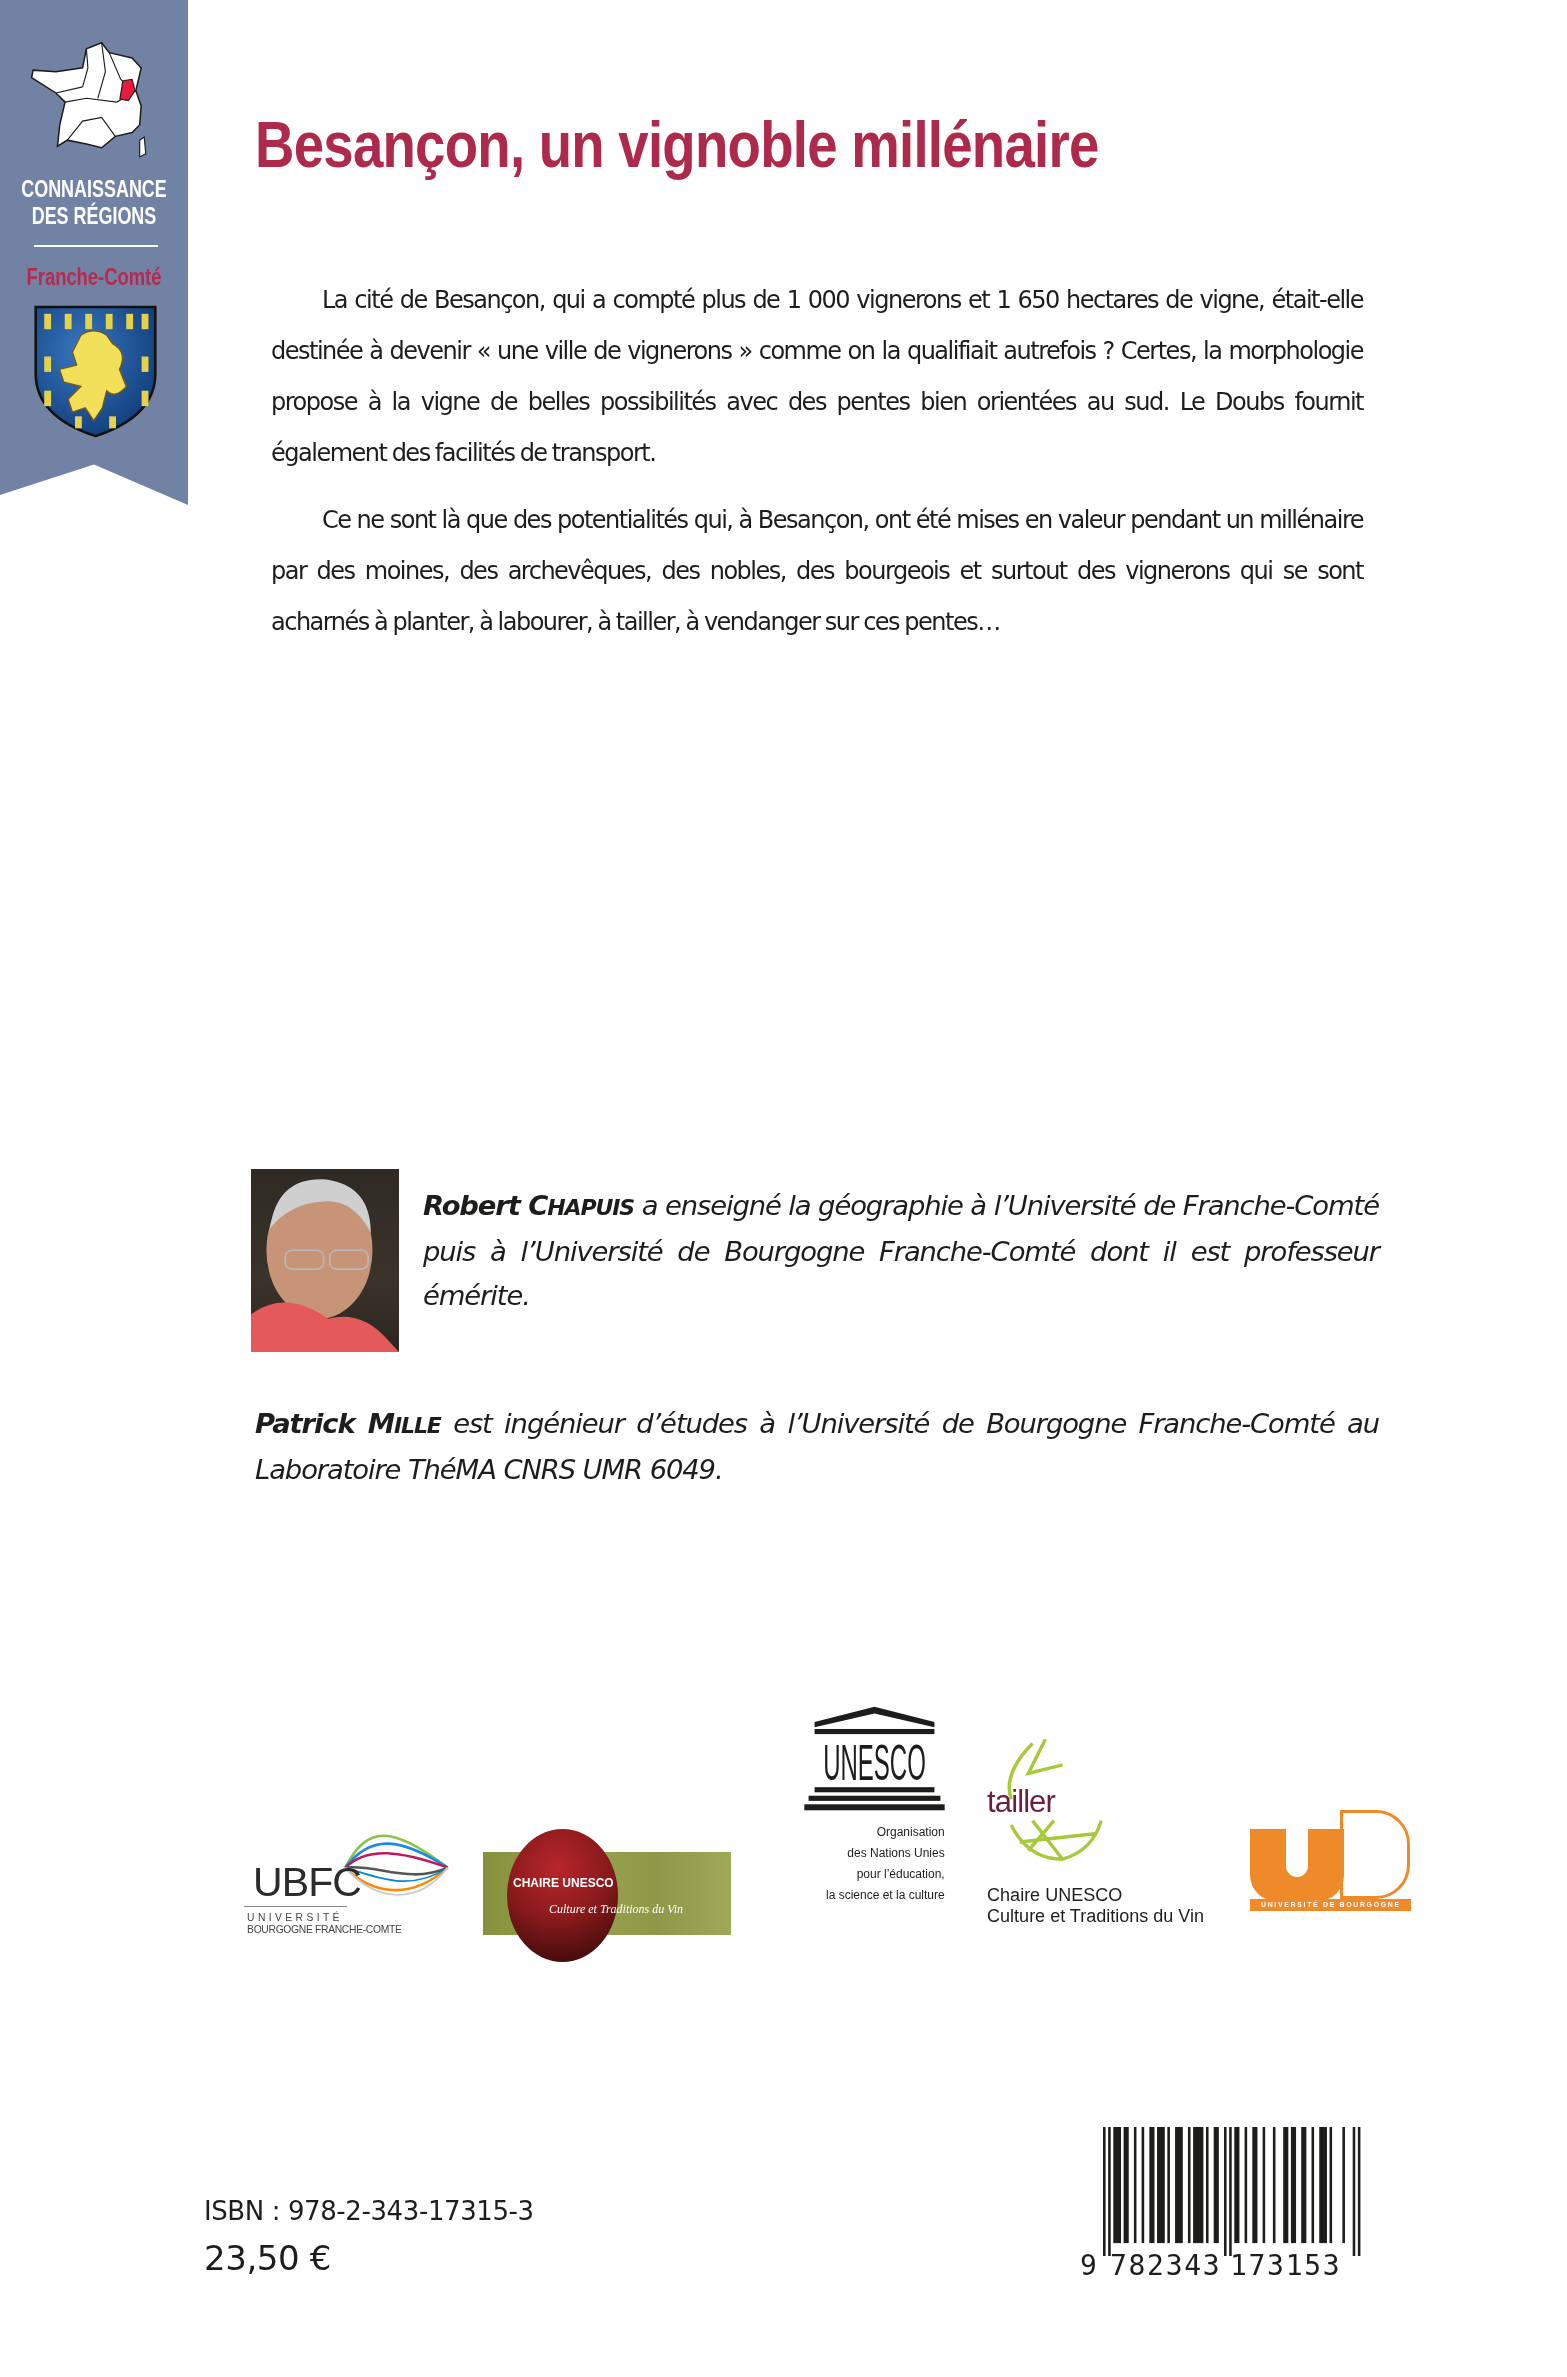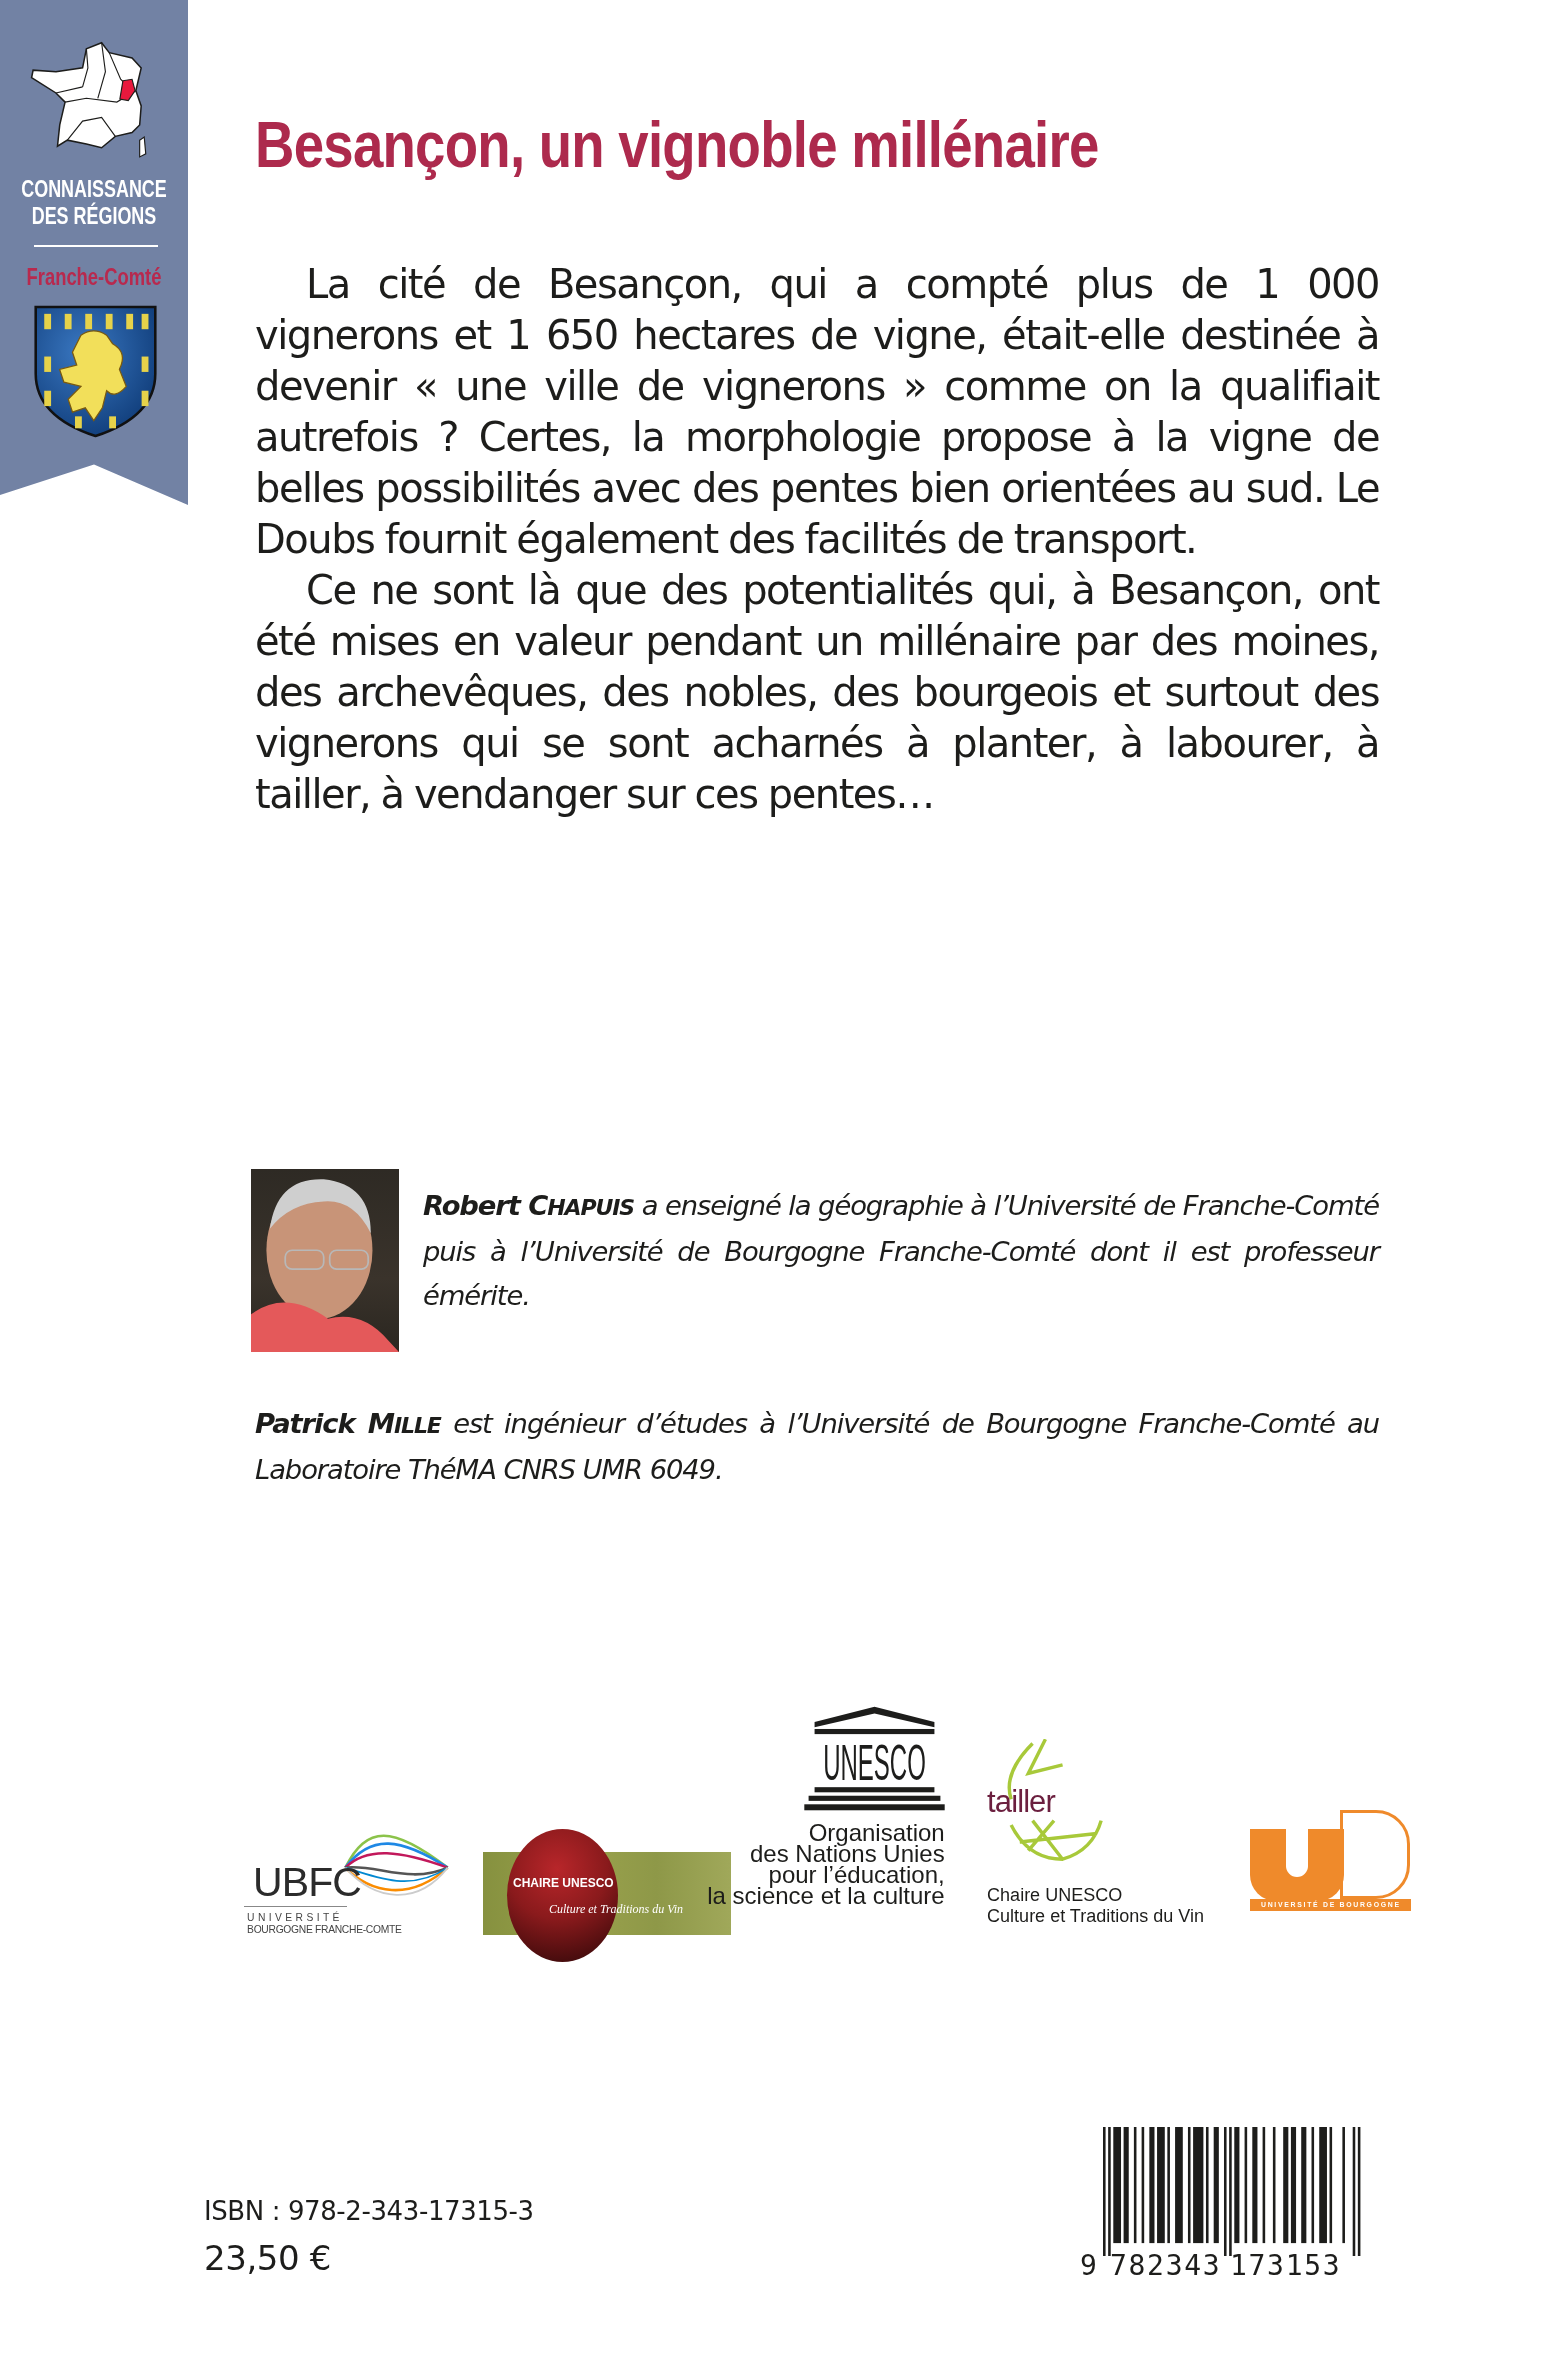--- a/index.html
+++ b/index.html
@@ -19,21 +19,21 @@
                     font-family:"Liberation Sans", sans-serif; font-weight:bold; font-size:23px; transform:scaleX(0.8); }
   .banner .shield { position:absolute; left:34px; top:305px; width:123px; height:133px; }
 
   
   .title { position:absolute; left:255px; top:106px; color:#ad2a4d; font-family:"Liberation Sans", sans-serif;
            font-weight:bold; font-size:65px; line-height:77px; white-space:nowrap; letter-spacing:-0.9px;
            transform:scaleX(0.84); transform-origin:left center; }
 
   
   .body { position:absolute; left:255px; top:259px; width:1124px; }
-  .body p { margin:0; font-family:"DejaVu Sans", sans-serif; font-size:40px; line-height:51px;
+  .body p { margin:16px; font-family:"DejaVu Sans", sans-serif; font-size:24px; line-height:51px;
             text-align:justify; text-indent:51px; letter-spacing:-1.5px; word-spacing:-0.9px; color:#1d1d1b; }
 
   
   .photo { position:absolute; left:251px; top:1169px; width:148px; height:183px; overflow:hidden;
            background:linear-gradient(180deg,#2e2a24 0%,#3a332b 60%,#2a2620 100%); }
   .author { position:absolute; font-style:italic; font-size:27.4px; line-height:44px; text-align:justify;
             letter-spacing:-1.1px; color:#1d1d1b; }
   .author b { font-weight:bold;margin-top:9px; }
   .author .sc { font-size:22px; }
   .author1 { left:423px; top:1184px; width:956px; }
@@ -52,21 +52,21 @@
                   background:linear-gradient(90deg,#86913f 0%,#9aa24c 40%,#8e9848 70%,#a0a85a 100%); }
   .chaire .globe { position:absolute; left:27.4px; top:4.3px; width:111px; height:133px; border-radius:50%;
                    background:radial-gradient(circle at 45% 30%, #b8262a 0%, #8a1a1c 45%, #2a0607 100%); }
   .chaire .t1 { position:absolute; left:33px; top:51px; color:#fff; font-family:"Liberation Sans", sans-serif;
                 font-weight:bold; font-size:12px; }
   .chaire .t2 { position:absolute; left:69px; top:77px; color:#fff; font-family:"Liberation Serif", serif;
                 font-size:12px; font-style:italic; }
   .unesco { left:761px; top:1705px; width:188px; height:223px; }
   .unesco .temple { position:absolute; left:43px; top:0; width:141px; height:107px; }
   .unesco .txt { position:absolute; right:4.3px; top:117px; text-align:right; font-family:"Liberation Sans", sans-serif;
-                 font-size:24px; line-height:21px; color:#1d1d1b; white-space:nowrap; }
+                 font-size:12px; line-height:21px; color:#1d1d1b; white-space:nowrap; }
   .unitwin { left:994px; top:1739px; width:240px; height:197px; }
   .unitwin .globe { position:absolute; left:0; top:0; width:120px; height:129px; }
   .unitwin .word { position:absolute; left:-6.9px; top:45px; font-family:"Liberation Sans", sans-serif; font-size:31px;
                    color:#6b1f3f; letter-spacing:-0.9px; }
   .unitwin .txt { position:absolute; left:-6.9px; top:146px; font-family:"Liberation Sans", sans-serif; font-size:18px;
                   line-height:21px; color:#1d1d1b; white-space:nowrap; }
   .ub { left:1247px; top:1808px; width:171px; height:116px; }
   .ub .u { position:absolute; left:3.4px; top:20.6px; width:94px; height:72px; background:#ef8a2b;
            border-radius:0 0 26px 26px; }
   .ub .u .gap { position:absolute; left:36px; top:0; width:22px; height:48px; background:#fff; border-radius:0 0 11px 11px; }

